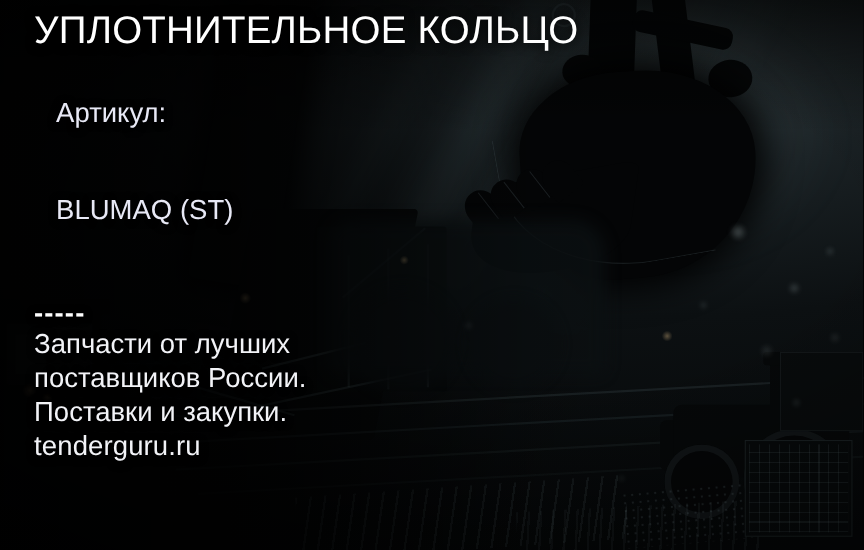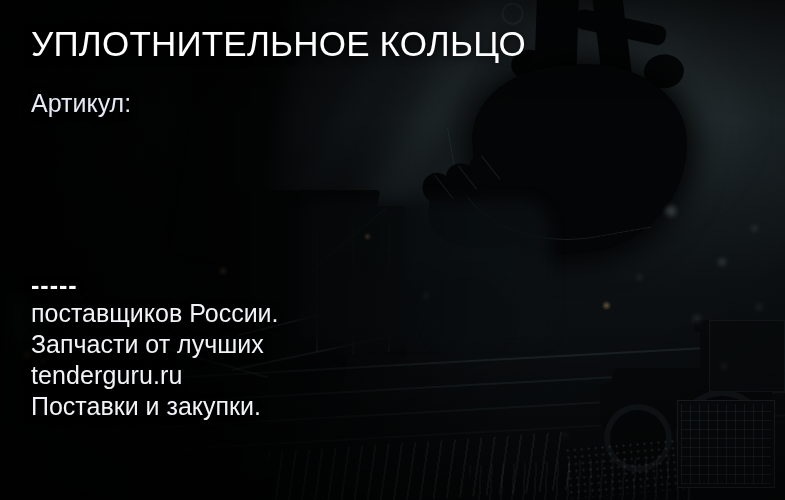--- a/index.html
+++ b/index.html
@@ -275,37 +275,38 @@
   
   .content {
     position: absolute;
     left: 31px;
     top: 0;
     width: 560px;
     height: 100%;
   }
   .title {
     position: absolute;
-    top: 24px;
+    top: 8px;
     left: 0;
     font-size: 35px;
     font-weight: 300;
     letter-spacing: .2px;
     color: #ffffff;
     white-space: nowrap;
     text-shadow: 0 1px 10px rgba(0,0,0,.9);
   }
   .field { position: absolute; left: 0; }
   .field .lbl, .field .val {
     display: block;
     font-size: 25px;
     font-weight: 400;
     line-height: 31px;
     color: #e8e9f6;
     text-shadow: 0 1px 8px rgba(0,0,0,.9);
+    margin-left: 20px;
   }
   .field-article { top: 88px; }
   .field-maker   { top: 176px; }
 
   .footer { position: absolute; left: 0; top: 272px; }
   .sep {
     display: block;
     font-size: 25px;
     line-height: 26px;
     font-weight: 700;
@@ -425,24 +426,25 @@
 
   <div class="content">
 
     <div class="title">УПЛОТНИТЕЛЬНОЕ КОЛЬЦО</div>
 
     <div class="field field-article">
       <span class="lbl">Артикул:</span>
     </div>
 
     <div class="field field-maker">
+      <span class="val">BLUMAQ (ST)</span>
     </div>
 
     <div class="footer">
       <span class="sep">-----</span>
+      <span class="fline">Запчасти от лучших</span>
       <span class="fline">поставщиков России.</span>
-      <span class="fline">Запчасти от лучших</span>
+      <span class="fline">Поставки и закупки.</span>
       <span class="fline site">tenderguru.ru</span>
-      <span class="fline">Поставки и закупки.</span>
     </div>
 
   </div>
 </div>
 
 </body></html>

